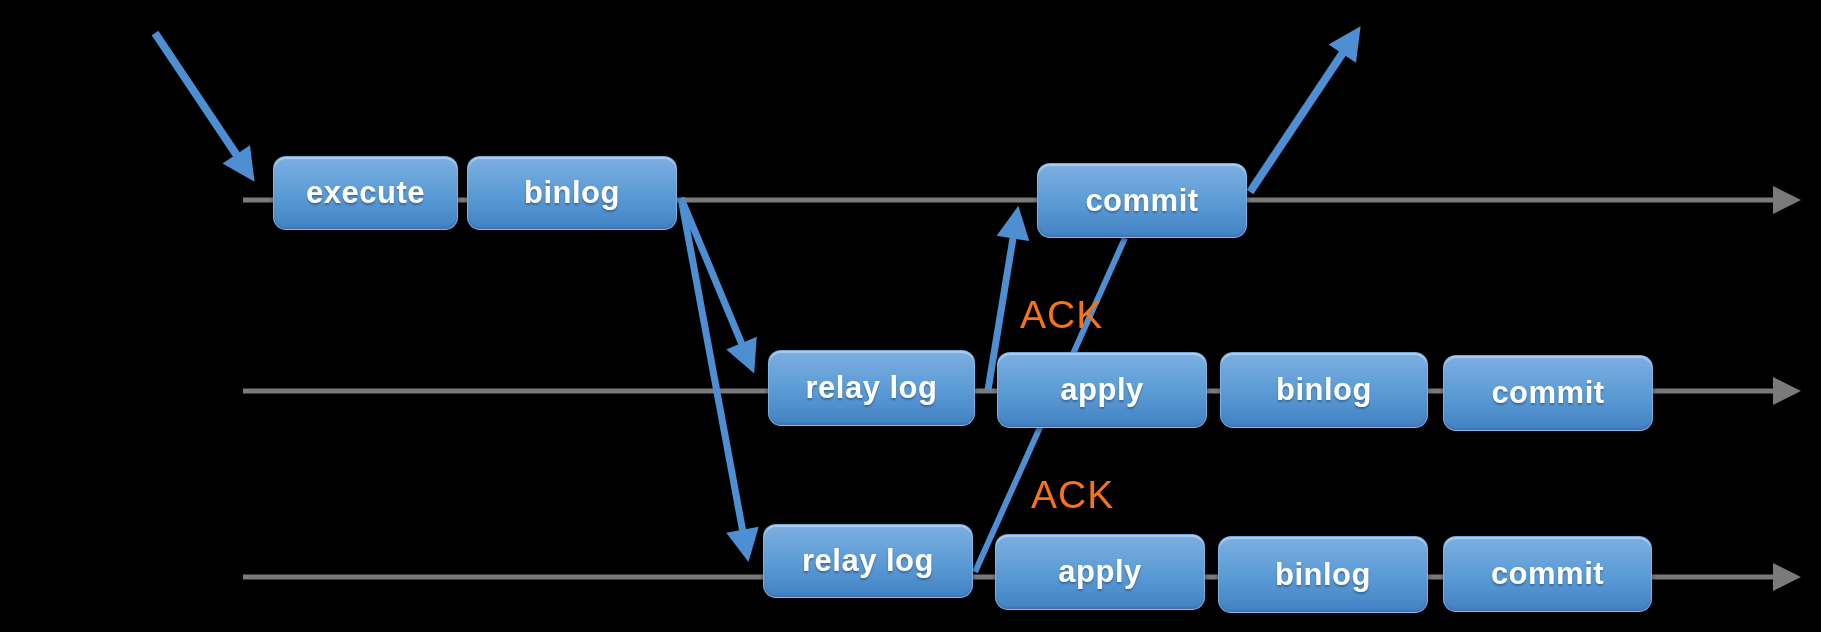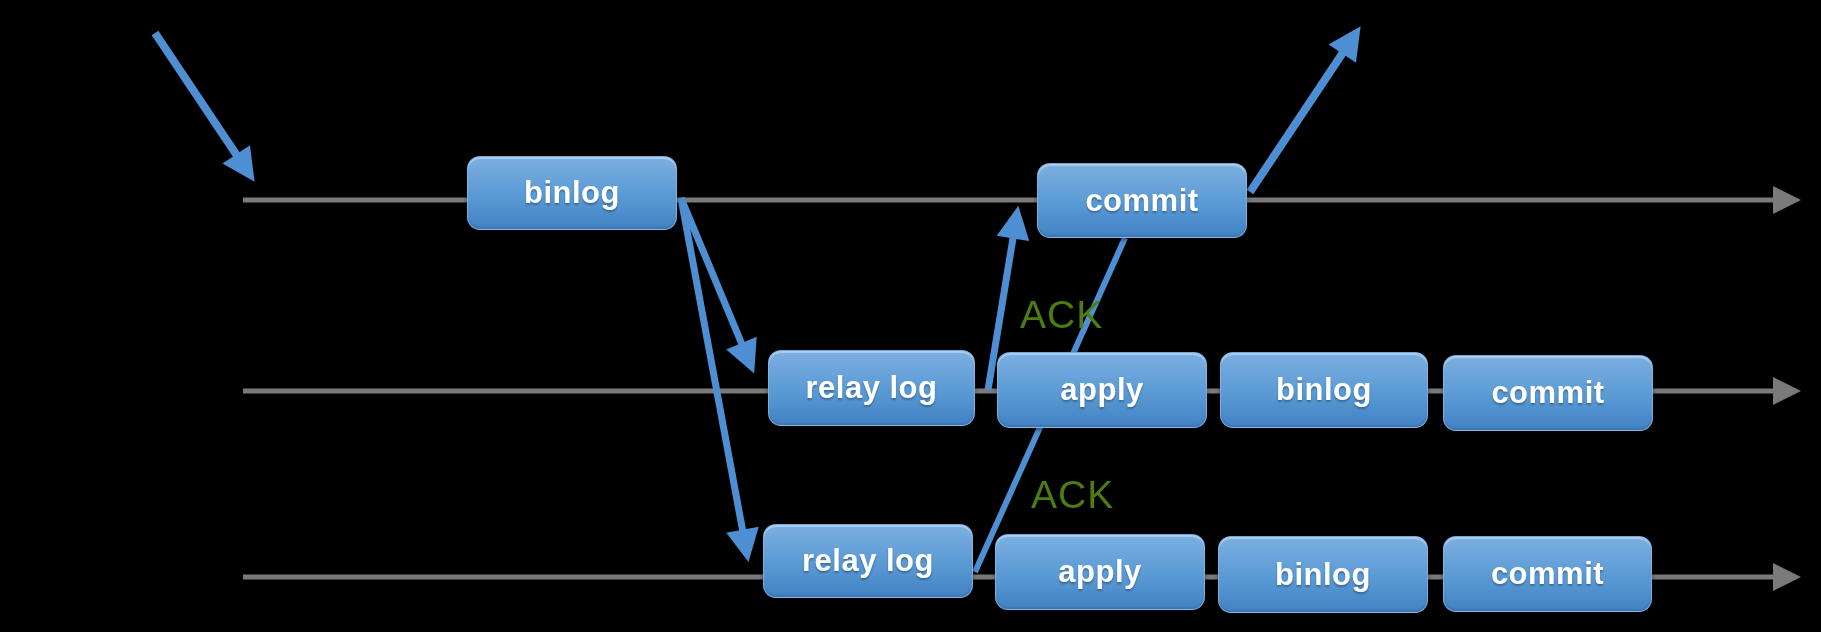--- a/index.html
+++ b/index.html
@@ -13,21 +13,21 @@
     background:linear-gradient(180deg,#7cafe1 0%,#5b9bd5 52%,#4282c4 100%);
     border:1px solid rgba(140,190,235,.65);
     box-shadow:inset 0 2px 1px rgba(255,255,255,.38), inset 0 -2px 2px rgba(0,0,0,.10), 0 2px 4px rgba(0,0,0,.45);
     display:flex;align-items:center;justify-content:center;box-sizing:border-box;
   }
   .node-label{
     color:#ffffff;font-weight:bold;font-size:31px;letter-spacing:.5px;
     text-shadow:0 2px 2px rgba(0,0,0,.28);white-space:nowrap;
   }
   .ack{
-    position:absolute;color:#4d7c0f;font-size:39px;font-weight:400;
+    position:absolute;color:#f97316;font-size:39px;font-weight:400;
     letter-spacing:1px;white-space:nowrap;
   }
 </style>
 </head>
 <body>
 
 <div class="canvas">
 
   <svg class="layer" width="1821" height="632" viewBox="0 0 1821 632">
     <defs>
@@ -44,20 +44,23 @@
     <line x1="243" y1="577" x2="1794" y2="577" stroke="#7a7a7a" stroke-width="5" marker-end="url(#mGray)"></line>
 
     <line x1="155" y1="33" x2="250" y2="175" stroke="#4e8fd3" stroke-width="8" marker-end="url(#mBlue)"></line>
     <line x1="681" y1="198" x2="751" y2="366" stroke="#4e8fd3" stroke-width="7" marker-end="url(#mBlue)"></line>
     <line x1="681" y1="198" x2="747" y2="554" stroke="#4e8fd3" stroke-width="7" marker-end="url(#mBlue)"></line>
     <line x1="988" y1="390" x2="1017" y2="214" stroke="#4e8fd3" stroke-width="7" marker-end="url(#mBlue)"></line>
     <line x1="975" y1="572" x2="1125" y2="238" stroke="#4e8fd3" stroke-width="6"></line>
     <line x1="1250" y1="192" x2="1356" y2="33" stroke="#4e8fd3" stroke-width="8" marker-end="url(#mBlue)"></line>
   </svg>
 
+  <div class="node" style="left:273px;top:156px;width:185px;height:74px">
+    <span class="node-label">execute</span>
+  </div>
   <div class="node" style="left:467px;top:156px;width:210px;height:74px">
     <span class="node-label">binlog</span>
   </div>
   <div class="node" style="left:1037px;top:163px;width:210px;height:75px">
     <span class="node-label">commit</span>
   </div>
 
   <div class="node" style="left:768px;top:350px;width:207px;height:76px">
     <span class="node-label">relay log</span>
   </div>

